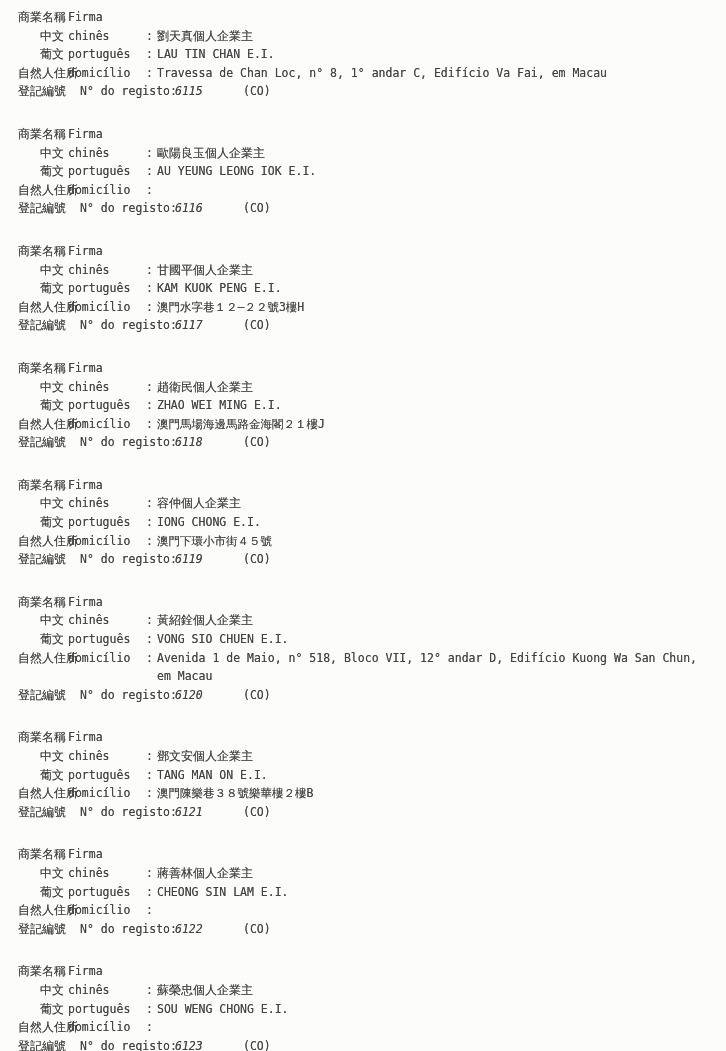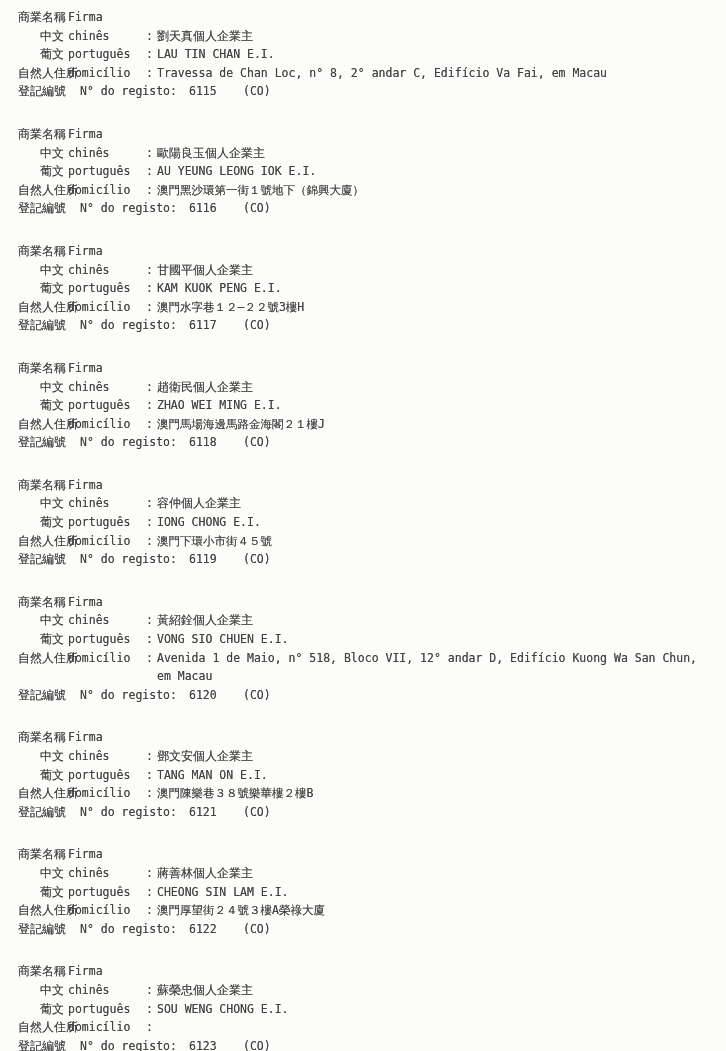--- a/index.html
+++ b/index.html
@@ -30,21 +30,21 @@
     white-space: nowrap;
     text-shadow: 0 0 0.6px rgba(70,70,70,0.65);
   }
   .zh { font-size: 12px; }
   .c0   { position: absolute; left: 18px; }   
   .c0i  { position: absolute; left: 28px; margin-left: 12px; }   
   .c1   { position: absolute; left: 68px; }   
   .colon{ position: absolute; left: 146px; }
   .val  { position: absolute; left: 157px; }
   .creg { position: absolute; left: 60px; margin-left: 20px; }   
-  .cnum { position: absolute; left: 189px; }  
+  .cnum { position: absolute; left: 175px; font-style: italic; }  
   .cco  { position: absolute; left: 243px; }  
 </style>
 </head>
 <body style="background: rgb(252, 252, 250); color: rgb(66, 66, 66);">
 
 <div class="doc">
   <section class="entry">
 
     <div class="row">
       <span class="c0 zh">商業名稱</span>
@@ -62,21 +62,21 @@
       <span class="c0i zh">葡文</span>
       <span class="c1">português</span>
       <span class="colon">:</span>
       <span class="val">LAU TIN CHAN E.I.</span>
     </div>
 
     <div class="row">
       <span class="c0 zh">自然人住所</span>
       <span class="c1">domicílio</span>
       <span class="colon">:</span>
-      <span class="val">Travessa de Chan Loc, n° 8, 2° andar C, Edifício Va Fai, em Macau</span>
+      <span class="val">Travessa de Chan Loc, n° 8, 1° andar C, Edifício Va Fai, em Macau</span>
     </div>
 
     <div class="row">
       <span class="c0 zh">登記編號</span>
       <span class="creg">N° do registo:</span>
       <span class="cnum">6115</span>
       <span class="cco">(CO)</span>
     </div>
 
   </section>
@@ -99,21 +99,20 @@
       <span class="c0i zh">葡文</span>
       <span class="c1">português</span>
       <span class="colon">:</span>
       <span class="val">AU YEUNG LEONG IOK E.I.</span>
     </div>
 
     <div class="row">
       <span class="c0 zh">自然人住所</span>
       <span class="c1">domicílio</span>
       <span class="colon">:</span>
-      <span class="val">澳門黑沙環第一街１號地下（錦興大廈）</span>
     </div>
 
     <div class="row">
       <span class="c0 zh">登記編號</span>
       <span class="creg">N° do registo:</span>
       <span class="cnum">6116</span>
       <span class="cco">(CO)</span>
     </div>
 
   </section>
@@ -325,21 +324,20 @@
       <span class="c0i zh">葡文</span>
       <span class="c1">português</span>
       <span class="colon">:</span>
       <span class="val">CHEONG SIN LAM E.I.</span>
     </div>
 
     <div class="row">
       <span class="c0 zh">自然人住所</span>
       <span class="c1">domicílio</span>
       <span class="colon">:</span>
-      <span class="val">澳門厚望街２４號３樓A榮祿大廈</span>
     </div>
 
     <div class="row">
       <span class="c0 zh">登記編號</span>
       <span class="creg">N° do registo:</span>
       <span class="cnum">6122</span>
       <span class="cco">(CO)</span>
     </div>
 
   </section>

